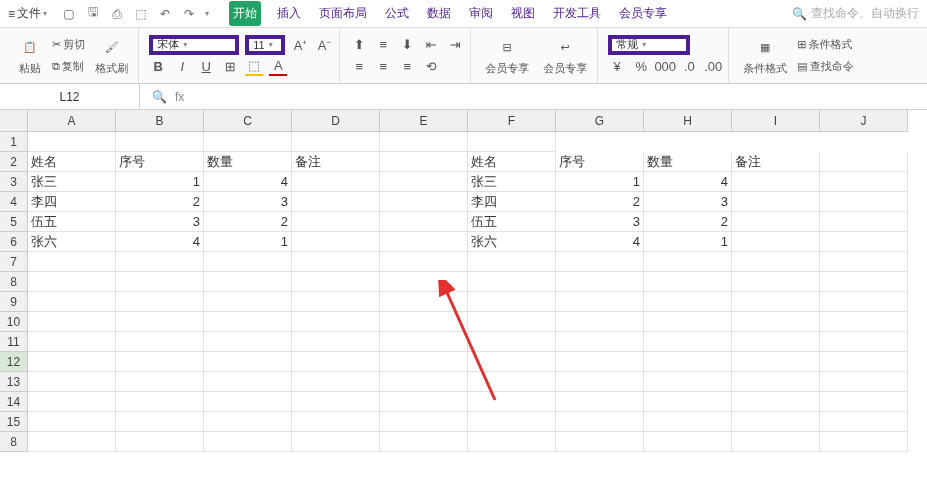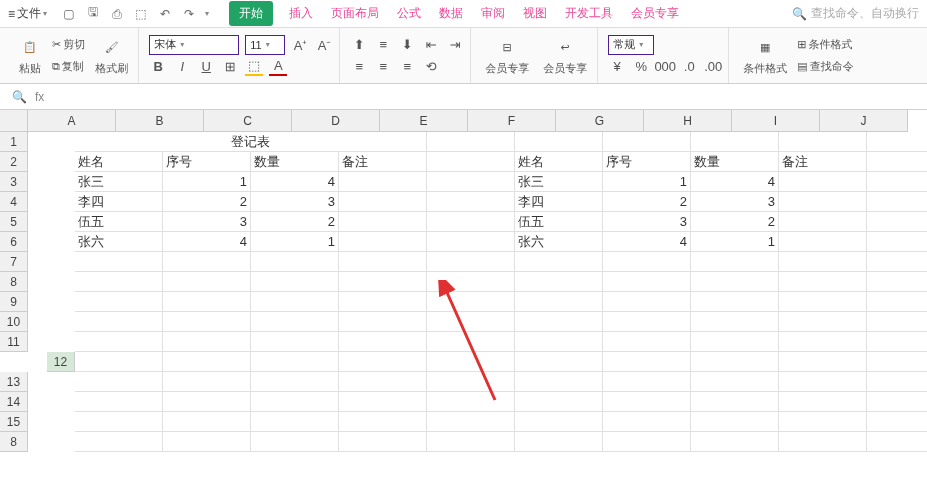--- a/index.html
+++ b/index.html
@@ -3,47 +3,47 @@
 <meta charset="utf-8">
 <style>
 * { margin: 0; padding: 0; box-sizing: border-box; font-family: "Microsoft YaHei", Arial, sans-serif; }
 body { width: 927px; height: 500px; background: #fff; overflow: hidden; font-size: 12px; color: #333; }
 
 .menubar { height: 28px; display: flex; align-items: center; padding: 0 8px; border-bottom: 1px solid #ddd; background: #fff; }
 .menubar .file-btn { display: flex; align-items: center; gap: 2px; color: #444; }
 .menubar .qat { display: flex; gap: 8px; margin-left: 14px; align-items: center; }
 .menubar .qat-icon { width: 16px; height: 16px; display: flex; align-items: center; justify-content: center; color: #666; }
 .menubar .tabs { display: flex; gap: 14px; margin-left: 20px; align-items: center; }
-.menubar .tab { color: #ec4899; cursor: pointer; padding: 4px 2px; }
-.menubar .tab.active { background: #21a366; color: #fff; padding: 4px 10px; border-radius: 3px; }
+.menubar .tab { color: #4c1d95; cursor: pointer; padding: 4px 2px; }
+.menubar .tab.active { background: #21a366; color: #fff; padding: 4px 4px; border-radius: 3px; }
 .menubar .search { margin-left: auto; display: flex; align-items: center; color: #aaa; gap: 4px; }
 
 .ribbon { height: 56px; border-bottom: 1px solid #d0d0d0; display: flex; align-items: center; padding: 0 8px; gap: 4px; background: #fafafa; }
 .rgroup { display: flex; flex-direction: column; justify-content: center; height: 100%; padding: 0 6px; border-right: 1px solid #e0e0e0; }
 .rgroup:last-child { border-right: none; }
 .rrow { display: flex; align-items: center; gap: 6px; height: 22px; }
 .rbtn { display: flex; align-items: center; gap: 2px; color: #555; font-size: 11px; }
 .big-btn { display: flex; flex-direction: column; align-items: center; justify-content: center; gap: 2px; padding: 0 4px; font-size: 11px; color: #555; }
 .big-icon { width: 24px; height: 24px; display: flex; align-items: center; justify-content: center; }
-.font-select { border: 1px solid #4c1d95; padding: 1px 4px; font-size: 11px; background: #fff; height: 20px; display: flex; align-items: center; gap: 4px; }
+.font-select { border: 4px solid #4c1d95; padding: 1px 4px; font-size: 11px; background: #fff; height: 20px; display: flex; align-items: center; gap: 4px; }
 .dd { font-size: 8px; color: #888; }
 .fmt-btn { width: 18px; height: 18px; display: flex; align-items: center; justify-content: center; color: #555; font-size: 13px; }
 
 .namebox-row { height: 26px; border-bottom: 1px solid #d0d0d0; display: flex; align-items: center; background: #fff; }
 .namebox { width: 140px; border-right: 1px solid #d0d0d0; height: 100%; display: flex; align-items: center; justify-content: center; font-size: 12px; }
 .fx-area { display: flex; align-items: center; gap: 8px; padding: 0 12px; color: #888; }
 
 .grid { position: relative; }
 .col-headers { display: flex; height: 22px; }
 .corner { width: 28px; height: 22px; background: #f0f0f0; border-right: 1px solid #ccc; border-bottom: 1px solid #ccc; }
 .col-h { width: 88px; height: 22px; background: #f0f0f0; border-right: 1px solid #ccc; border-bottom: 1px solid #ccc; display: flex; align-items: center; justify-content: center; font-size: 12px; color: #444; }
 .grid-body { display: flex; }
 .row-headers { display: flex; flex-direction: column; }
 .row-h { width: 28px; height: 20px; background: #f0f0f0; border-right: 1px solid #ccc; border-bottom: 1px solid #ccc; display: flex; align-items: center; justify-content: center; font-size: 12px; color: #444; }
-.row-h.selected { background: #d8e8d8; margin-left: 47px; }
+.row-h.selected { background: #d8e8d8; }
 .cells { position: relative; }
 .cell-row { display: flex; height: 20px; }
 .cell { width: 88px; height: 20px; border-right: 1px solid #e0e0e0; border-bottom: 1px solid #e0e0e0; padding: 0 3px; display: flex; align-items: center; font-size: 13px; background: #fff; }
 .cell.num { justify-content: flex-end; }
 .merged-title { width: 352px; justify-content: center; }
 
 .arrow-annotation { position: absolute; top: 170px; left: 430px; pointer-events: none; }
 </style>
 </head>
 <body>
@@ -151,21 +151,21 @@
           <span>会员专享</span>
         </div>
       <div class="big-btn">
           <span class="big-icon">↩</span>
           <span>会员专享</span>
         </div>
     </div>
   </div>
   <div class="rgroup">
     <div class="rrow">
-        <div class="font-select" style="width:46px">
+        <div class="font-select" style="width:82px">
           <span>常规</span>
           <span class="dd">▾</span>
         </div>
       </div>
     <div class="rrow">
       <span class="fmt-btn">¥</span>
       <span class="fmt-btn">%</span>
       <span class="fmt-btn">000</span>
       <span class="fmt-btn">.0</span>
       <span class="fmt-btn">.00</span>
@@ -189,20 +189,21 @@
               <span>▤</span>
               <span>查找命令</span>
             </span>
           </div>
       </div>
     </div>
   </div>
 </div>
 
 <div class="namebox-row">
+  <div class="namebox">L12</div>
   <div class="fx-area">
     <span>🔍</span>
     <span style="">fx</span>
   </div>
 </div>
 
 <div class="grid">
   <div class="col-headers">
     <div class="corner"></div>
     <div class="col-h">A</div>
@@ -230,21 +231,20 @@
         <div class="row-h">10</div>
         <div class="row-h">11</div>
         <div class="row-h selected">12</div>
         <div class="row-h">13</div>
         <div class="row-h">14</div>
         <div class="row-h">15</div>
         <div class="row-h">8</div>
       </div>
     <div class="cells" id="cells-area">
         <div class="cell-row">
-          <div class="cell merged-title" style="width: 352px;">登记表</div>
           <div class="cell"></div>
           <div class="cell"></div>
           <div class="cell"></div>
           <div class="cell"></div>
           <div class="cell"></div>
           <div class="cell"></div>
         </div>
         <div class="cell-row">
           <div class="cell">姓名</div>
           <div class="cell">序号</div>

